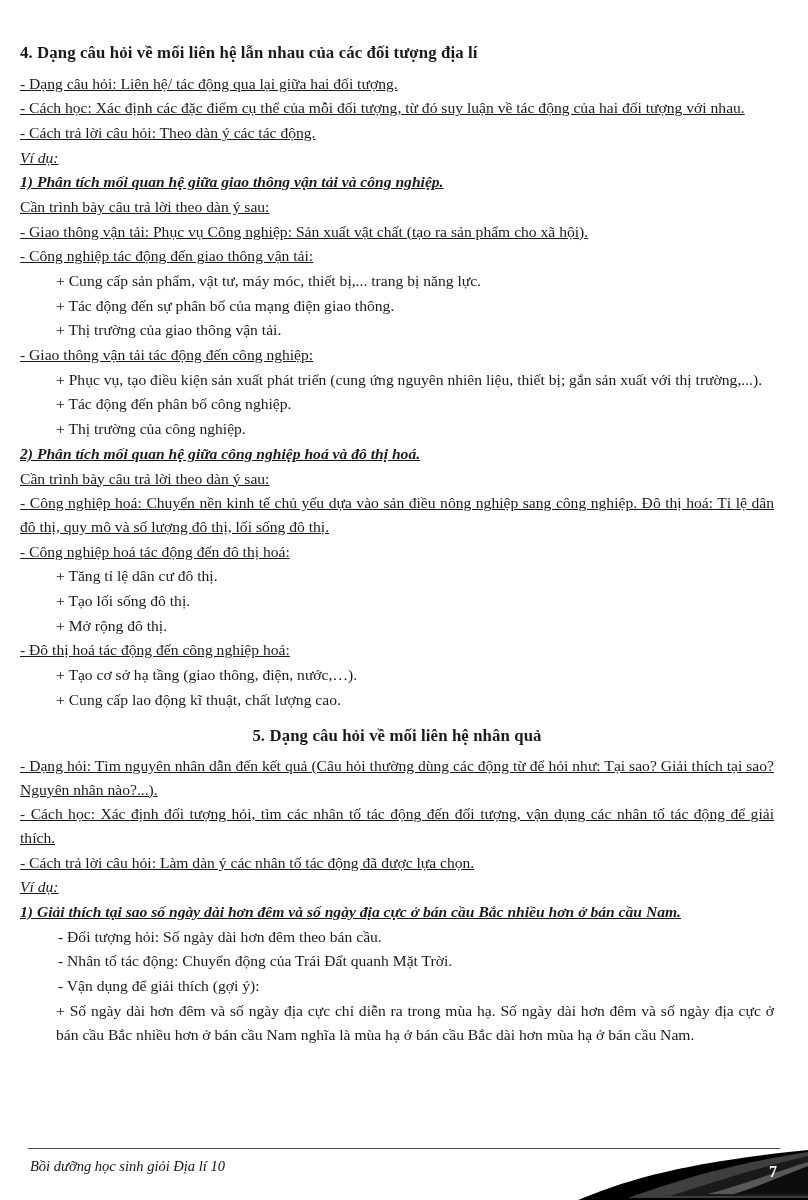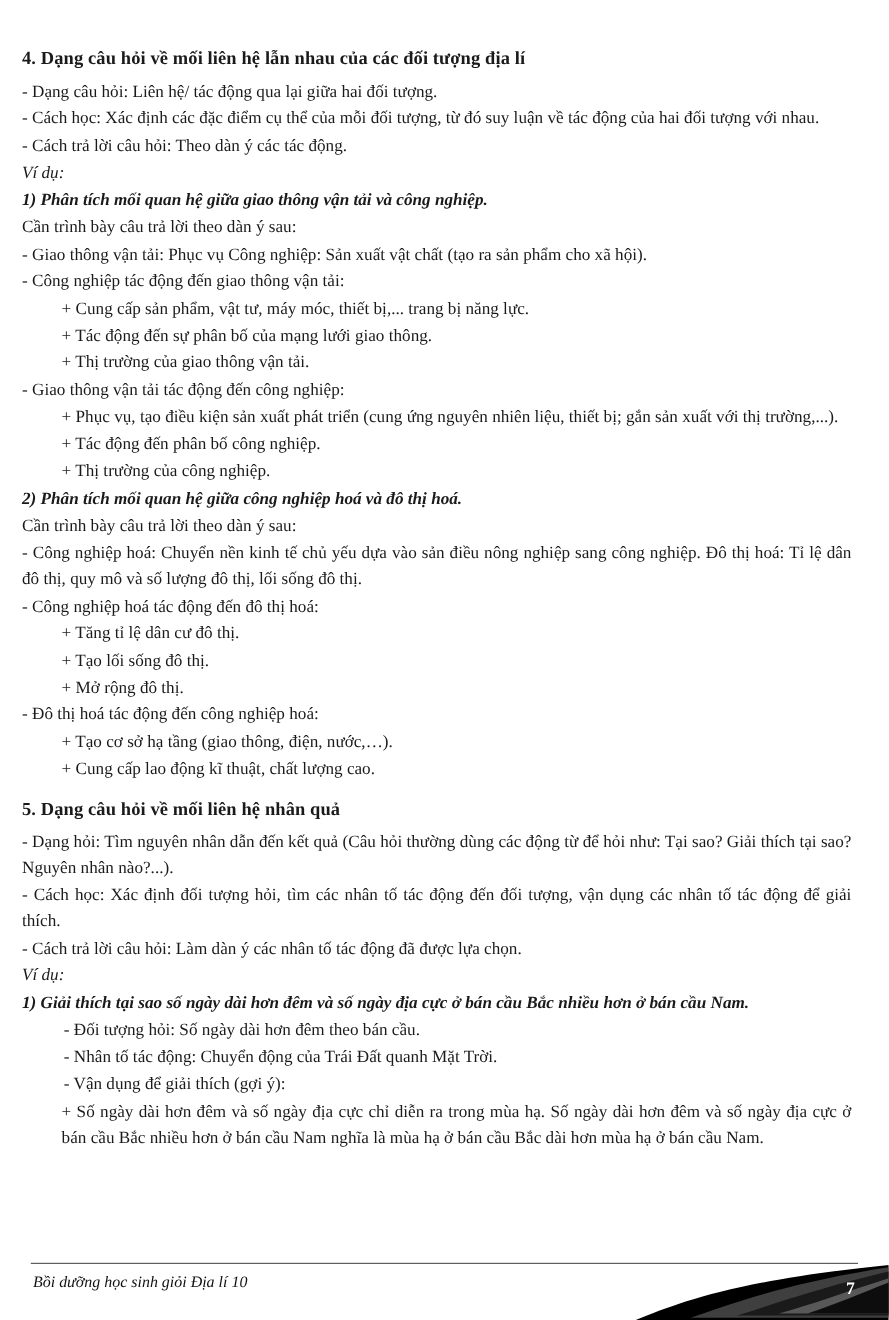--- a/index.html
+++ b/index.html
@@ -28,26 +28,27 @@
   }
   h2.heading {
     font-size: 16.8px;
     font-weight: bold;
     margin: 0 0 6px 0;
     letter-spacing: 0.1px;
   }
   h2.heading.second {
     margin-top: 12px;
     margin-bottom: 5px;
+    text-align: center;
   }
   p {
     margin: 0 0 1px 0;
     text-indent: 0;
   }
-  p.lv0 { margin-left: 0; }
+  p.lv0 { margin-left: 0; text-decoration: underline; }
   p.lv1 { margin-left: 36px; }
   p.lv2 { margin-left: 38px; }
   p.italic { font-style: italic; }
   p.bolditalic { font-style: italic; font-weight: bold; }
   .justify { text-align: justify; }
 
   
   .footer {
     position: absolute;
     left: 0;
@@ -101,21 +102,21 @@
 
     <p class="lv0 justify">- Dạng câu hỏi: Liên hệ/ tác động qua lại giữa hai đối tượng.</p>
     <p class="lv0 justify">- Cách học: Xác định các đặc điểm cụ thể của mỗi đối tượng, từ đó suy luận về tác động của hai đối tượng với nhau.</p>
     <p class="lv0 justify">- Cách trả lời câu hỏi: Theo dàn ý các tác động.</p>
     <p class="lv0 italic">Ví dụ:</p>
     <p class="lv0 bolditalic justify">1) Phân tích mối quan hệ giữa giao thông vận tải và công nghiệp.</p>
     <p class="lv0 justify">Cần trình bày câu trả lời theo dàn ý sau:</p>
     <p class="lv0 justify">- Giao thông vận tải: Phục vụ Công nghiệp: Sản xuất vật chất (tạo ra sản phẩm cho xã hội).</p>
     <p class="lv0 justify">- Công nghiệp tác động đến giao thông vận tải:</p>
     <p class="lv1 justify">+ Cung cấp sản phẩm, vật tư, máy móc, thiết bị,... trang bị năng lực.</p>
-    <p class="lv1 justify">+ Tác động đến sự phân bố của mạng lưới giao thông.</p>
+    <p class="lv1 justify">+ Tác động đến sự phân bố của mạng điện giao thông.</p>
     <p class="lv1 justify">+ Thị trường của giao thông vận tải.</p>
     <p class="lv0 justify">- Giao thông vận tải tác động đến công nghiệp:</p>
     <p class="lv1 justify">+ Phục vụ, tạo điều kiện sản xuất phát triển (cung ứng nguyên nhiên liệu, thiết bị; gắn sản xuất với thị trường,...).</p>
     <p class="lv1 justify">+ Tác động đến phân bố công nghiệp.</p>
     <p class="lv1 justify">+ Thị trường của công nghiệp.</p>
     <p class="lv0 bolditalic justify">2) Phân tích mối quan hệ giữa công nghiệp hoá và đô thị hoá.</p>
     <p class="lv0 justify">Cần trình bày câu trả lời theo dàn ý sau:</p>
     <p class="lv0 justify">- Công nghiệp hoá: Chuyển nền kinh tế chủ yếu dựa vào sản điều nông nghiệp sang công nghiệp. Đô thị hoá: Tỉ lệ dân đô thị, quy mô và số lượng đô thị, lối sống đô thị.</p>
     <p class="lv0 justify">- Công nghiệp hoá tác động đến đô thị hoá:</p>
     <p class="lv1 justify">+ Tăng tỉ lệ dân cư đô thị.</p>

